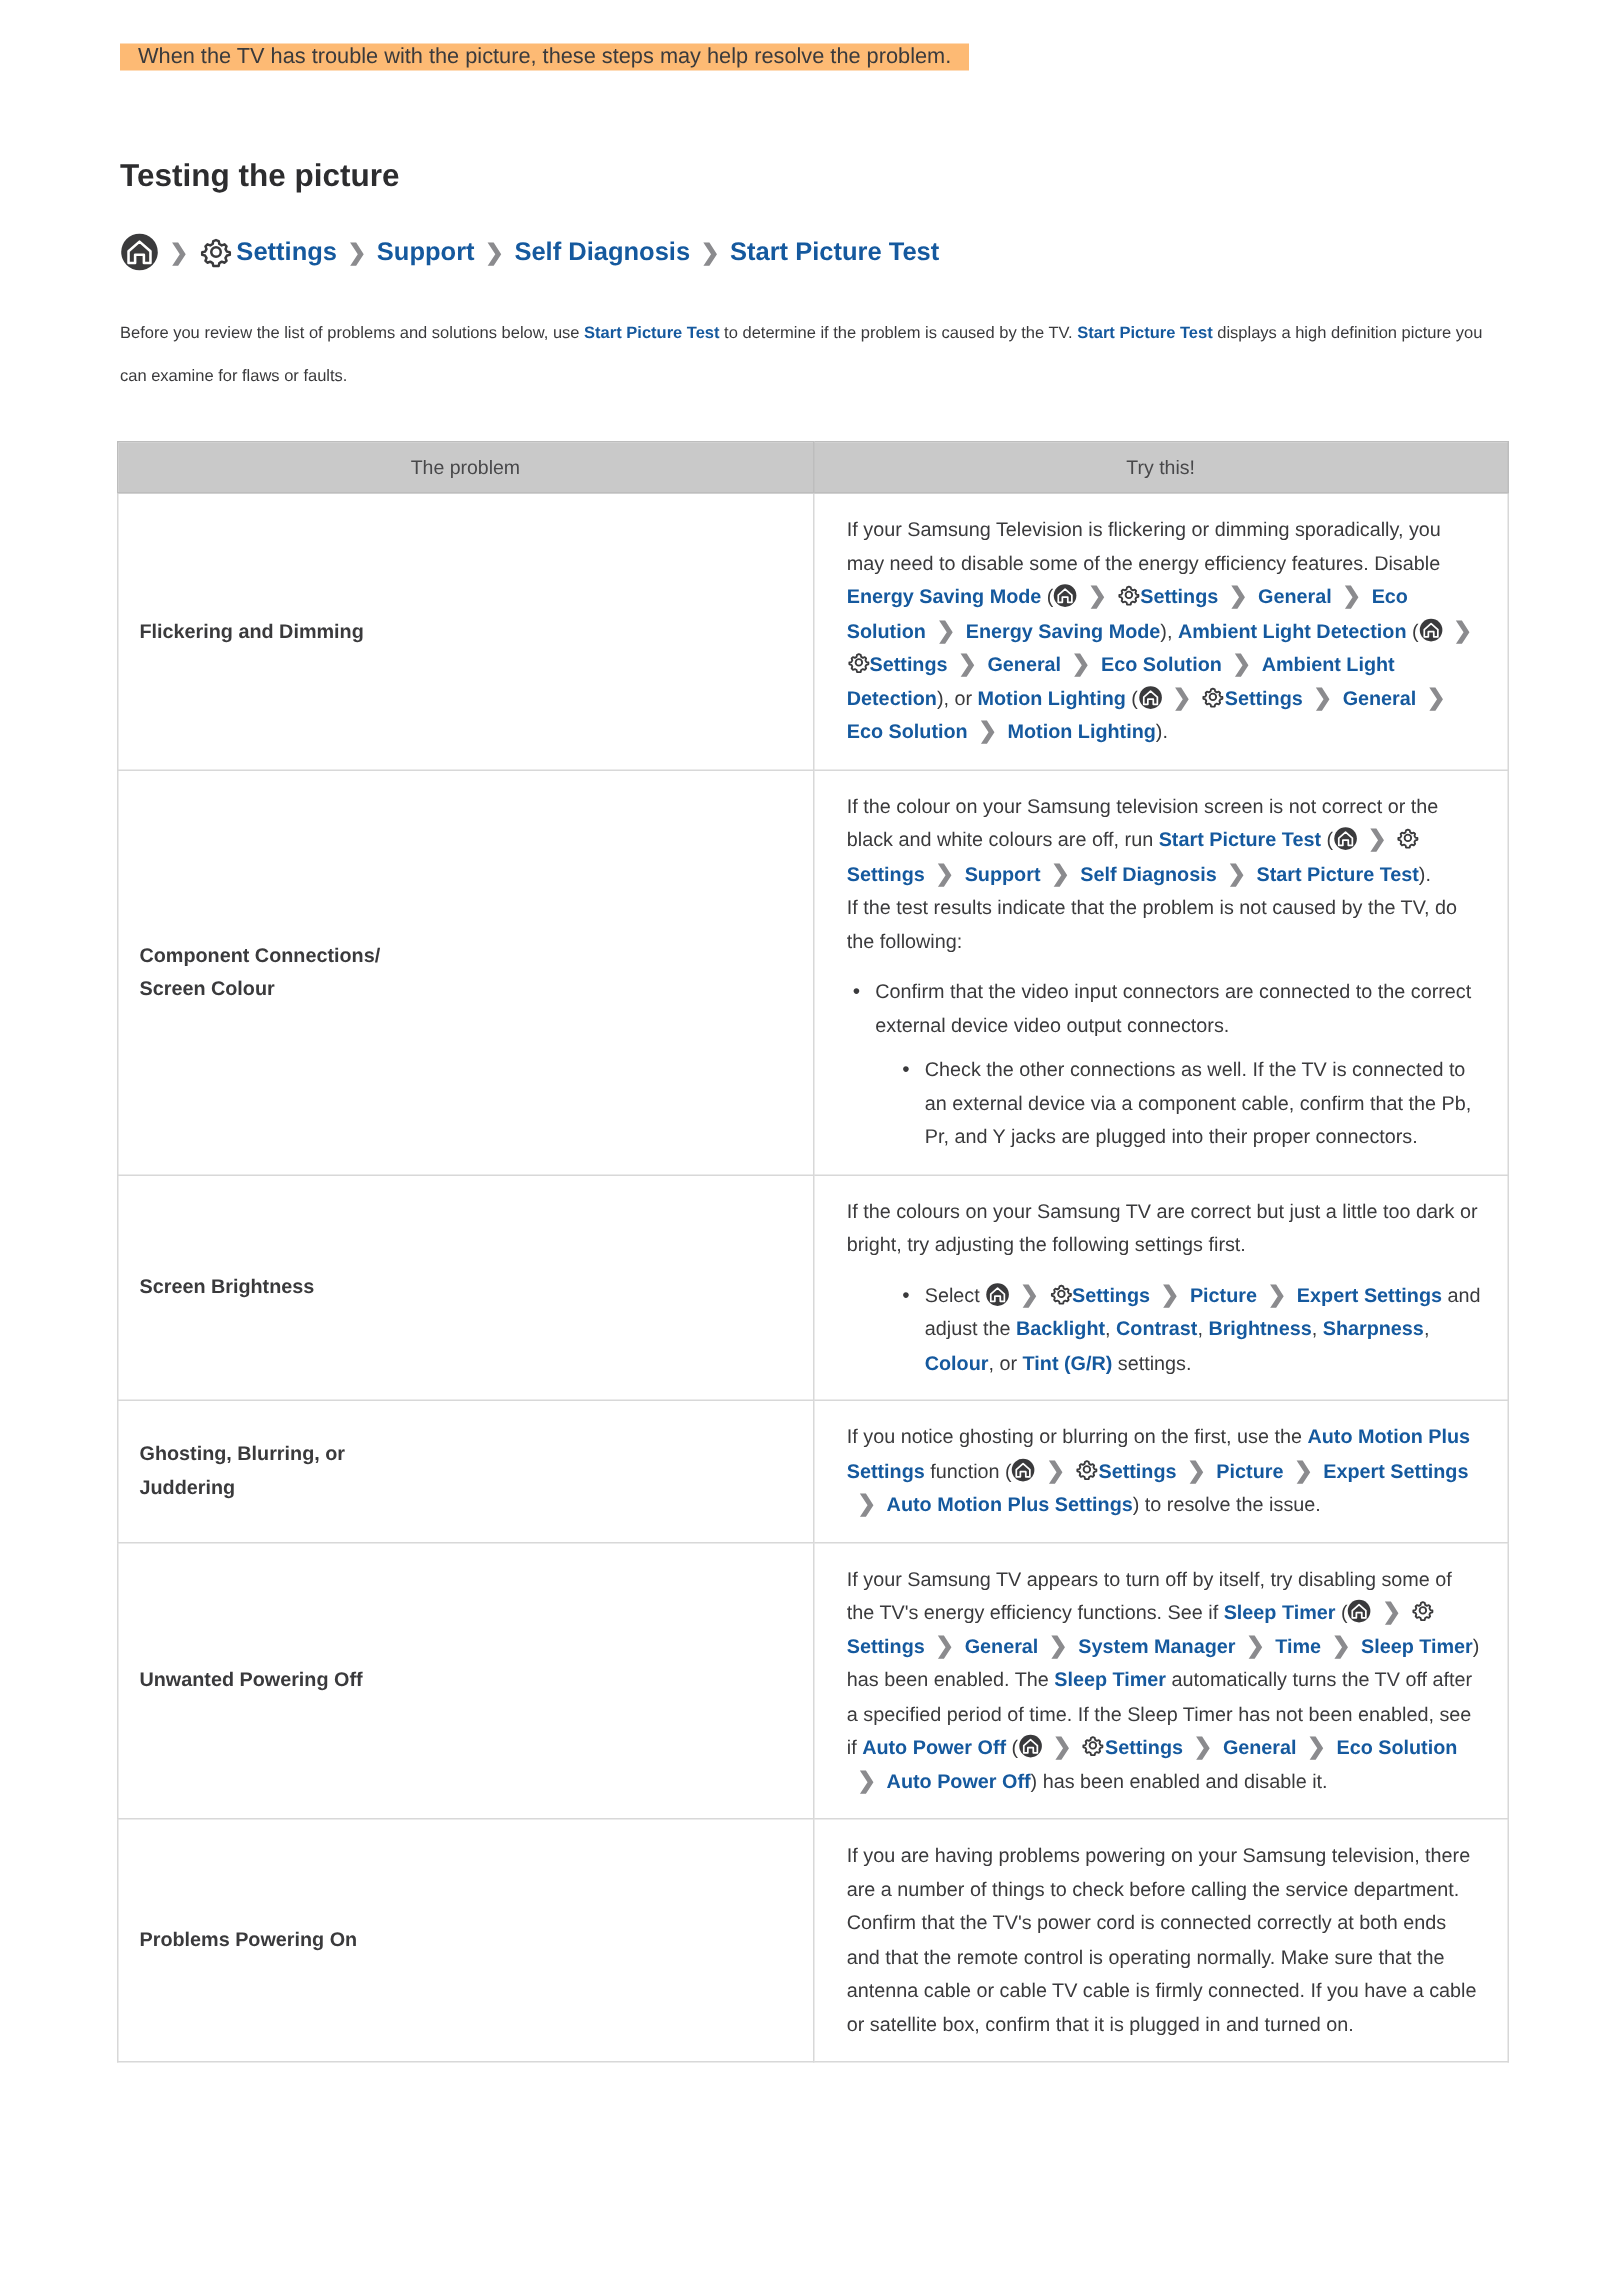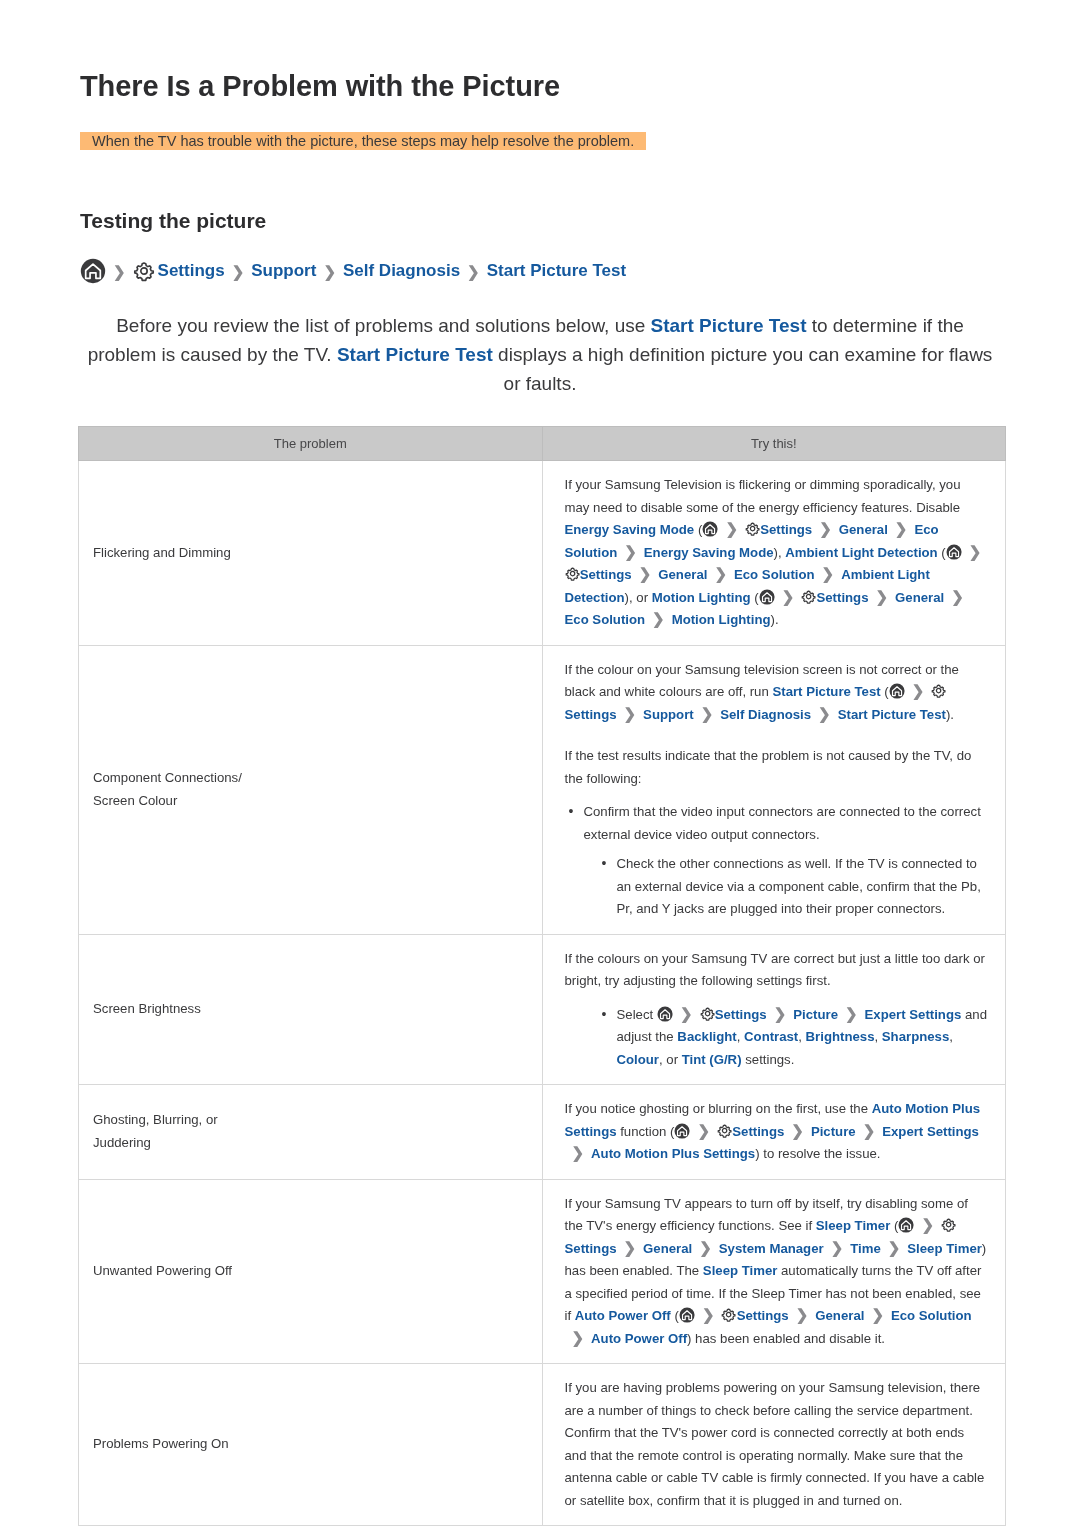--- a/index.html
+++ b/index.html
@@ -83,25 +83,24 @@
   .ico.gear {
     width: 1.15em; height: 1.15em;
     vertical-align: -0.2em;
   }
   .breadcrumb .ico.home { width: 26px; height: 26px; vertical-align: middle; }
   .breadcrumb .ico.gear { width: 22px; height: 22px; vertical-align: middle; margin-right: 3px; }
 
   
   .body-para {
     margin: 26px 0 0 5px;
-    font-size: 19px;
+    font-size: 11px;
     line-height: 29px;
     color: #3a3a3c;
     max-width: 920px;
-    text-align: center;
   }
   .lnk {
     color: #15599e;
     font-weight: bold;
   }
 
   
   table.tbl {
     margin: 28px 0 0 3px;
     border-collapse: collapse;
@@ -122,27 +121,28 @@
     vertical-align: middle;
     font-size: 13.2px;
     line-height: 22.5px;
     color: #3a3a3c;
     padding: 13px 14px;
   }
   table.tbl td.prob {
     width: 232px;
     padding-left: 14px;
     padding-right: 10px;
+    font-weight: bold;
   }
   table.tbl td.sol {
     padding-left: 22px;
     padding-right: 16px;
   }
   td.sol p { margin: 0; }
-  td.sol p + p { margin-top: 19px; }
+  td.sol p + p { margin-top: 0; }
   td.sol ul {
     margin: 11px 0 0 0;
     padding-left: 19px;
     list-style: none;
   }
   td.sol ul li {
     position: relative;
     margin-bottom: 7px;
   }
   td.sol ul li:last-child { margin-bottom: 0; margin-left: 33px; }
@@ -153,21 +153,20 @@
     top: -1px;
     color: #3a3a3c;
     font-size: 14px;
   }
 </style>
 </head>
 <body>
 
 <div class="page">
 
-  <h1 class="doc-title">There Is a Problem with the Picture</h1>
 
   <div class="intro-wrap">
     <span class="intro">When the TV has trouble with the picture, these steps may help resolve the problem.</span>
   </div>
 
   <h2 class="section-title">Testing the picture</h2>
 
   <div class="breadcrumb">
     <span class="ico home">
       <svg viewBox="0 0 32 32" width="100%" height="100%" aria-hidden="true">

